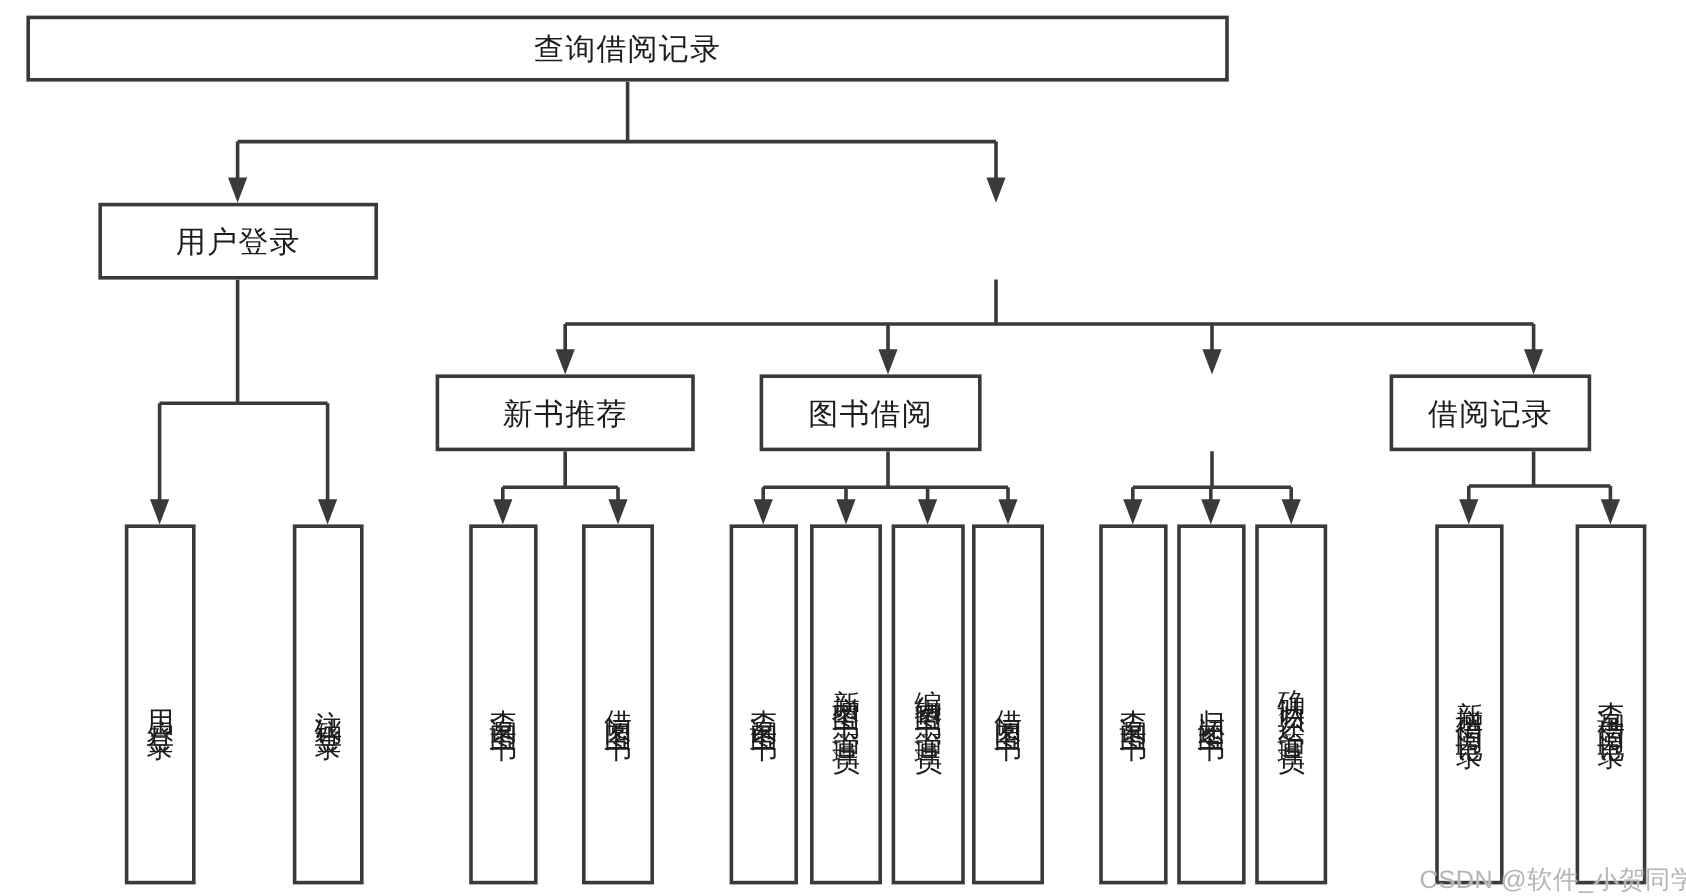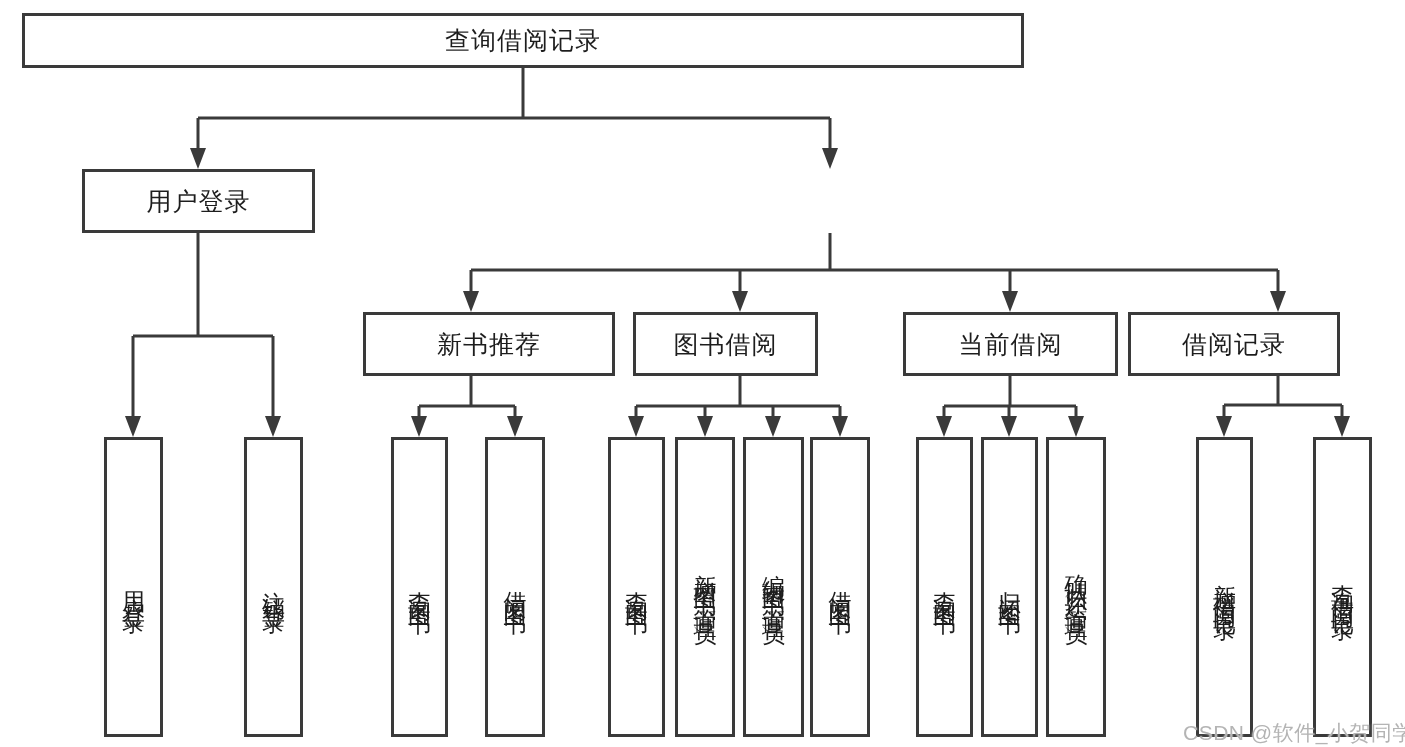--- a/index.html
+++ b/index.html
@@ -72,30 +72,27 @@
   </svg>
 
   <div class="node" style="left:22px;top:13px;width:1002px;height:55px">
     <span class="lbl">查询借阅记录</span>
   </div>
 
   <div class="node" style="left:82px;top:169px;width:233px;height:64px">
     <span class="lbl">用户登录</span>
   </div>
 
-  <div class="node" style="left:363px;top:312px;width:252px;height:64px">
+  <div class="node" style="left:363px;top:312px;width:216px;height:64px">
     <span class="lbl">新书推荐</span>
   </div>
   <div class="node" style="left:633px;top:312px;width:185px;height:64px">
     <span class="lbl">图书借阅</span>
   </div>
-  <div class="node" style="left:903px;top:312px;width:215px;height:64px">
-    <span class="lbl">当前借阅</span>
-  </div>
-  <div class="node" style="left:1128px;top:312px;width:212px;height:64px">
+  <div class="node" style="left:1158px;top:312px;width:168px;height:64px">
     <span class="lbl">借阅记录</span>
   </div>
 
   <div class="node v" style="left:104px;top:437px;width:59px;height:300px">
     <span class="lbl">用户登录</span>
   </div>
   <div class="node v" style="left:244px;top:437px;width:59px;height:300px">
     <span class="lbl">注销登录</span>
   </div>
 

